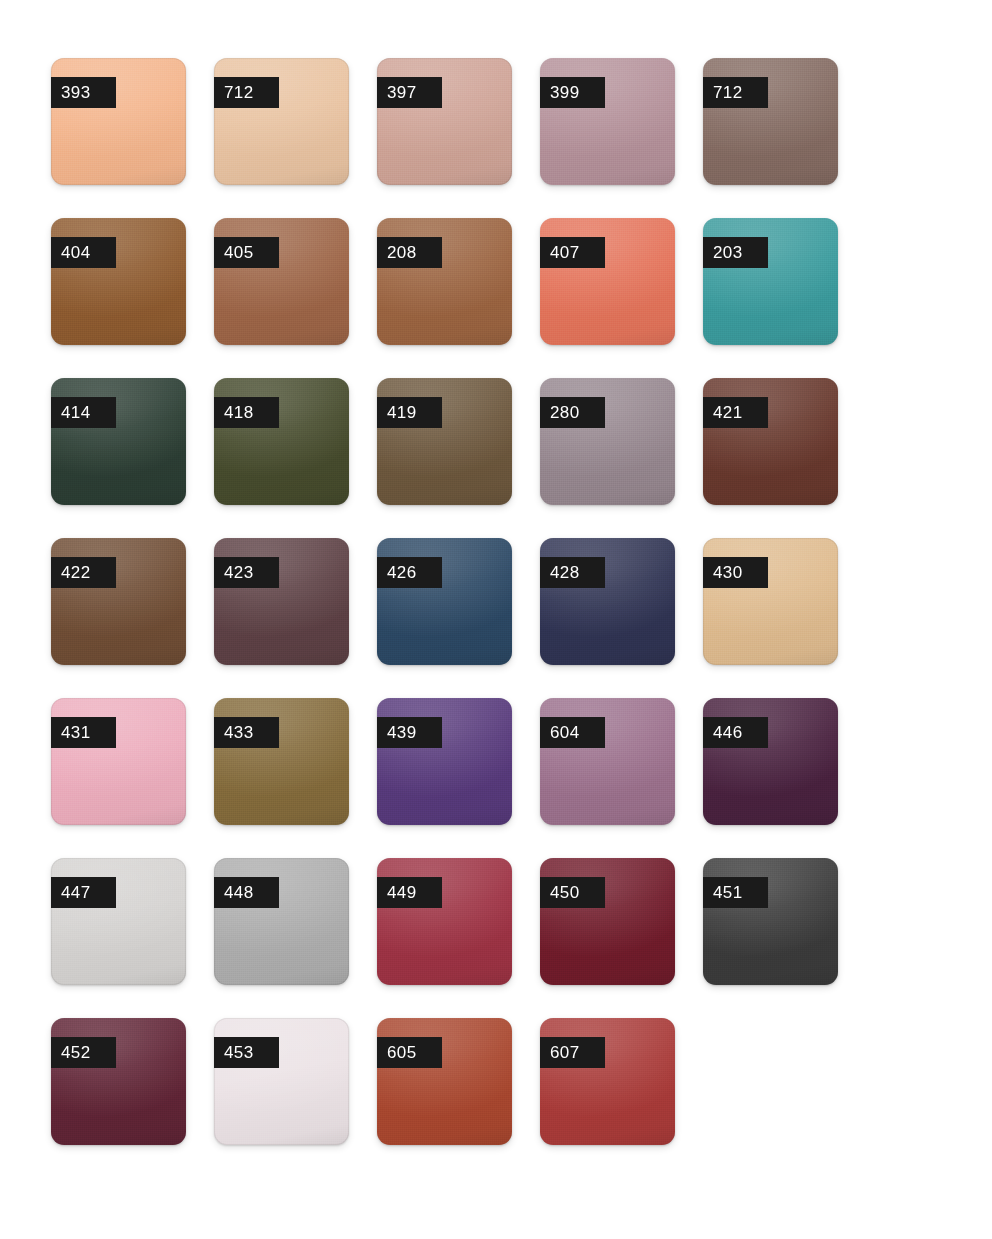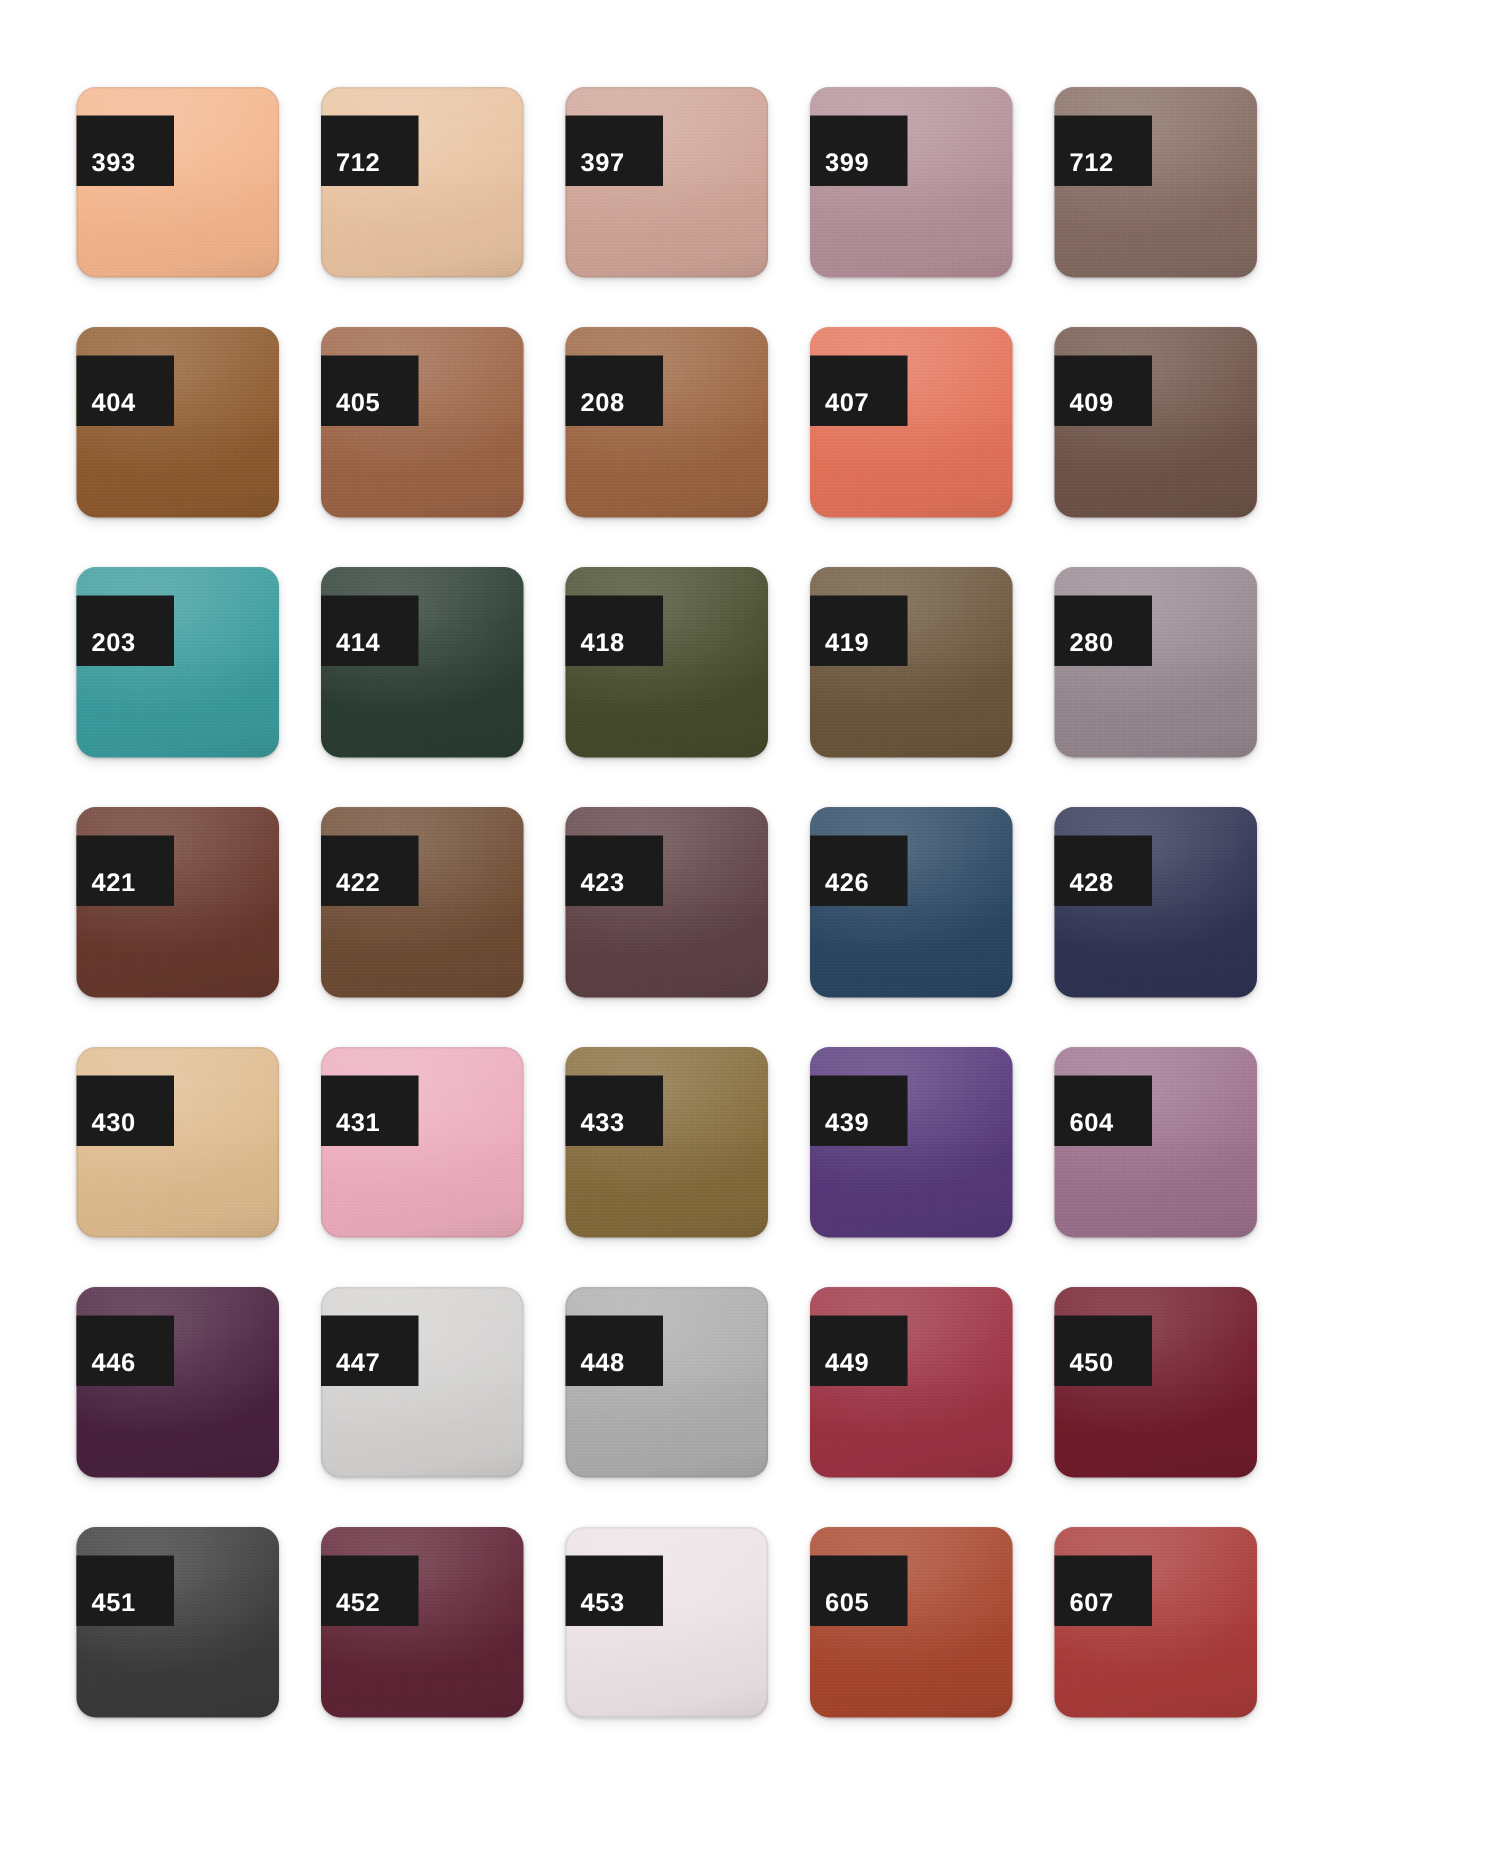--- a/index.html
+++ b/index.html
@@ -90,30 +90,29 @@
       0 1px 2px rgba(0, 0, 0, 0.14),
       0 3px 7px rgba(0, 0, 0, 0.11);
   }
 
   .swatch-label {
     position: absolute;
     left: 0;
     top: 19px;
     height: 31px;
     min-width: 46px;
-    padding: 16px 9px 0 10px;
+    padding: 0 9px 0 10px;
     background: #1b1b1b;
     color: #ffffff;
     font-size: 17px;
     line-height: 31px;
     letter-spacing: 0.4px;
     font-family: "Liberation Sans", sans-serif;
     white-space: nowrap;
     z-index: 4;
-    font-weight: bold;
   }
 </style>
 </head>
 <body>
 
 <div id="swatch-grid">
     <div class="swatch-cell">
       <div class="swatch-chip is-light" style="background-color: rgb(244, 181, 140);"></div>
       <div class="swatch-label">393</div>
     </div>
@@ -143,24 +142,20 @@
     </div>
     <div class="swatch-cell">
       <div class="swatch-chip" style="background-color: rgb(154, 99, 64);"></div>
       <div class="swatch-label">208</div>
     </div>
     <div class="swatch-cell">
       <div class="swatch-chip" style="background-color: rgb(228, 115, 90);"></div>
       <div class="swatch-label">407</div>
     </div>
     <div class="swatch-cell">
-      <div class="swatch-chip" style="background-color: rgb(109, 83, 72);"></div>
-      <div class="swatch-label">409</div>
-    </div>
-    <div class="swatch-cell">
       <div class="swatch-chip" style="background-color: rgb(58, 154, 156);"></div>
       <div class="swatch-label">203</div>
     </div>
     <div class="swatch-cell">
       <div class="swatch-chip" style="background-color: rgb(43, 61, 51);"></div>
       <div class="swatch-label">414</div>
     </div>
     <div class="swatch-cell">
       <div class="swatch-chip" style="background-color: rgb(69, 74, 44);"></div>
       <div class="swatch-label">418</div>

